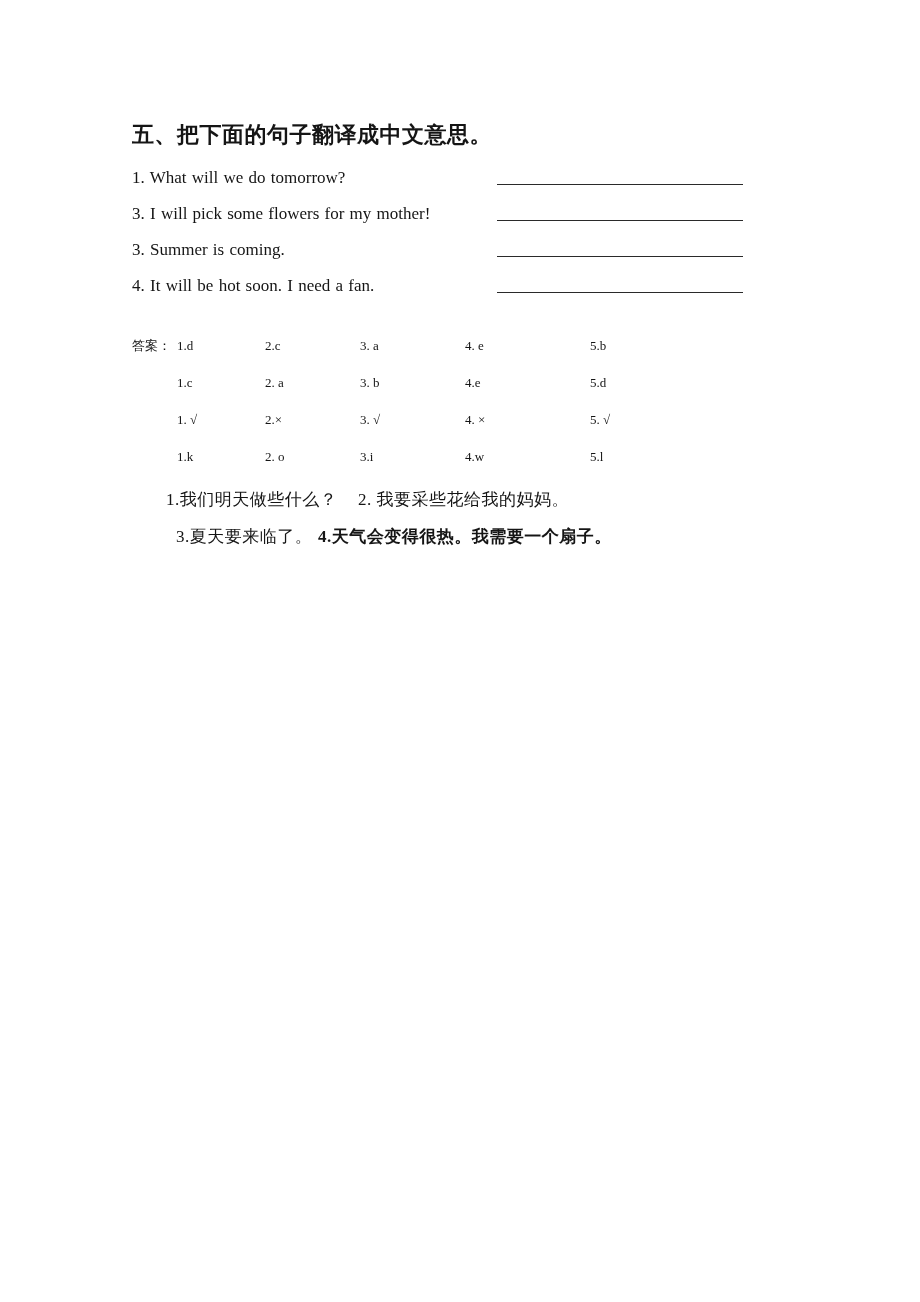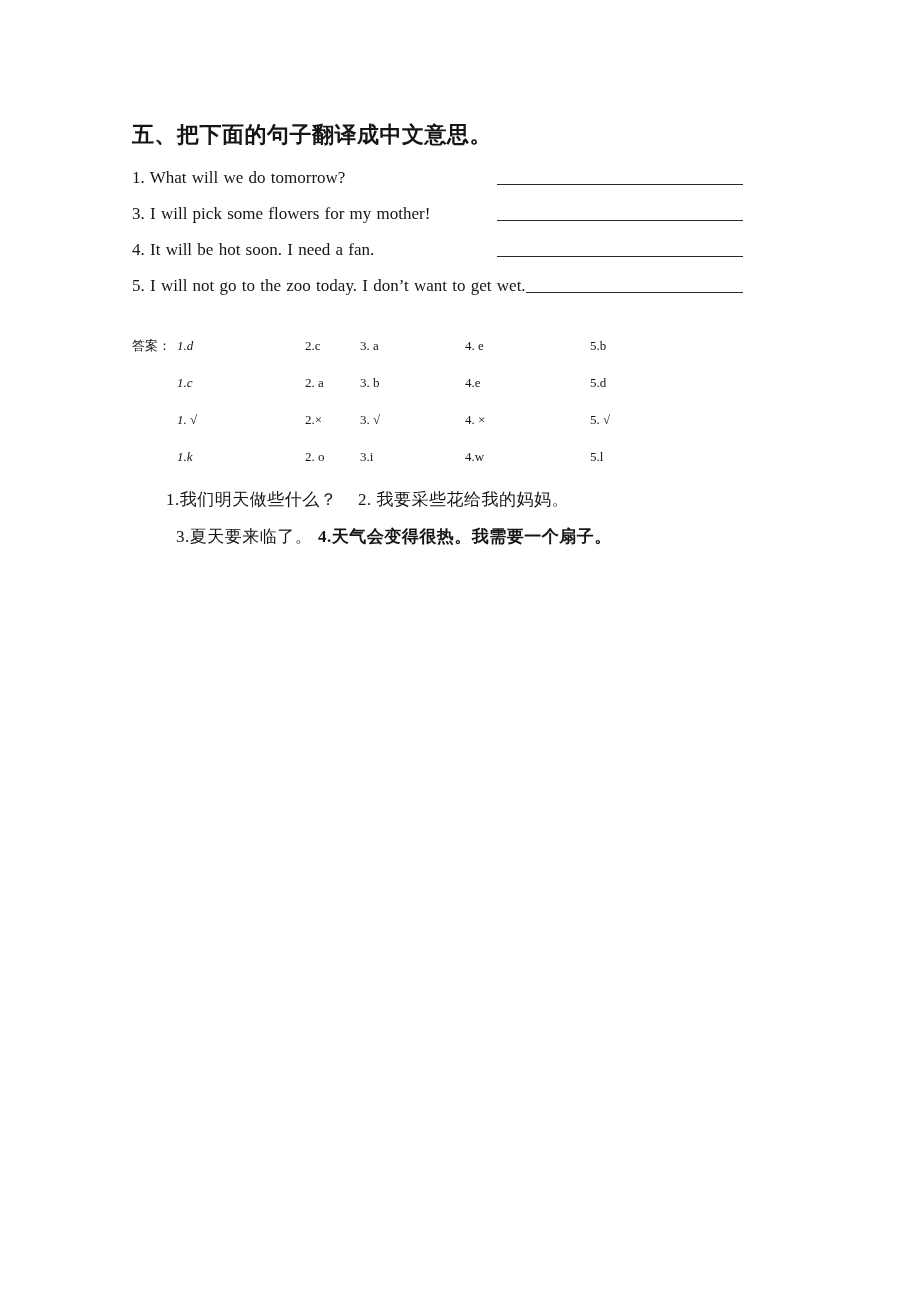--- a/index.html
+++ b/index.html
@@ -62,22 +62,22 @@
   }
   .ans-row {
     position: relative;
     height: 37px;
     line-height: 37px;
     font-size: 13px;
     white-space: nowrap;
   }
   .ans-row span { position: absolute; top: 0; }
   .ans-label { left: 0; }
-  .c0 { left: 45px; font-style: italic; }
-  .c1 { left: 133px; margin-left: 40px; }
+  .c0 { left: 45px; }
+  .c1 { left: 133px; }
   .c2 { left: 228px; }
   .c3 { left: 333px; }
   .c4 { left: 458px; }
   .translations {
     position: absolute;
     left: 120px;
     top: 481px;
     width: 700px;
   }
   .trans-row {
@@ -104,26 +104,26 @@
   <div class="items">
     <div class="item">
       <span class="sentence">1. What will we do tomorrow?</span>
       <span class="blank-abs"></span>
     </div>
     <div class="item">
       <span class="sentence">3. I will pick some flowers for my mother!</span>
       <span class="blank-abs"></span>
     </div>
     <div class="item">
+      <span class="sentence">3. Summer is coming.</span>
+      <span class="blank-abs"></span>
+    </div>
+    <div class="item">
       <span class="sentence">4. It will be hot soon. I need a fan.</span>
       <span class="blank-abs"></span>
-    </div>
-    <div class="item item-flex">
-      <span class="sentence">5. I will not go to the zoo today. I don’t want to get wet.</span>
-      <span class="blank-fill"></span>
     </div>
   </div>
 
   <div class="answers">
     <div class="ans-row">
       <span class="ans-label">答案：</span>
       <span class="c0">1.d</span>
       <span class="c1">2.c</span>
       <span class="c2">3. a</span>
       <span class="c3">4. e</span>

